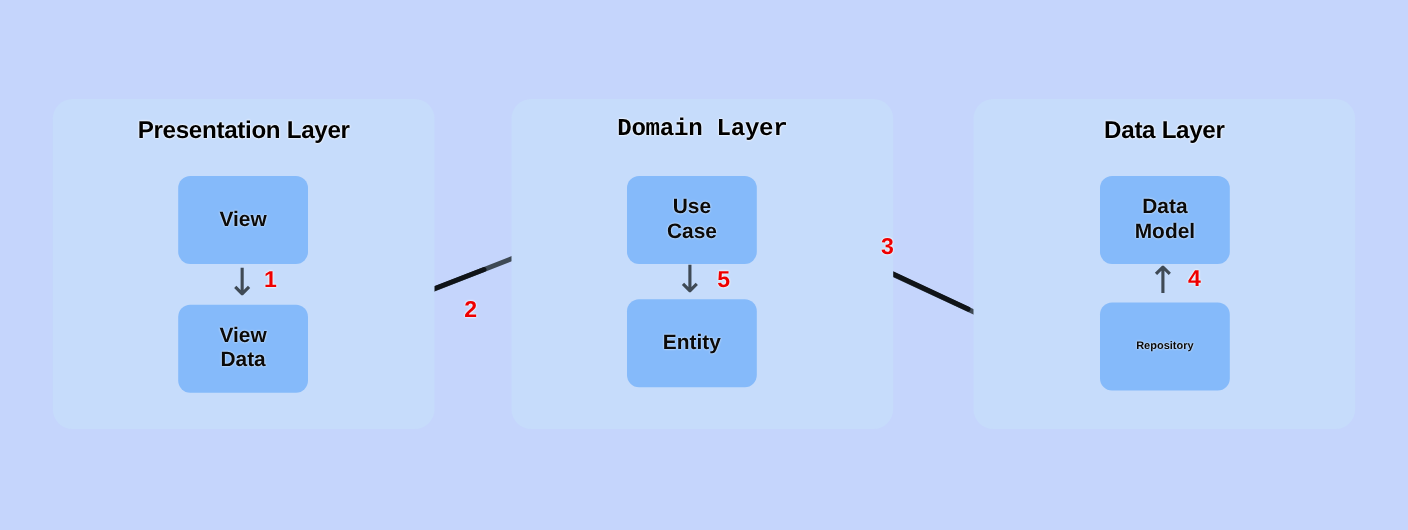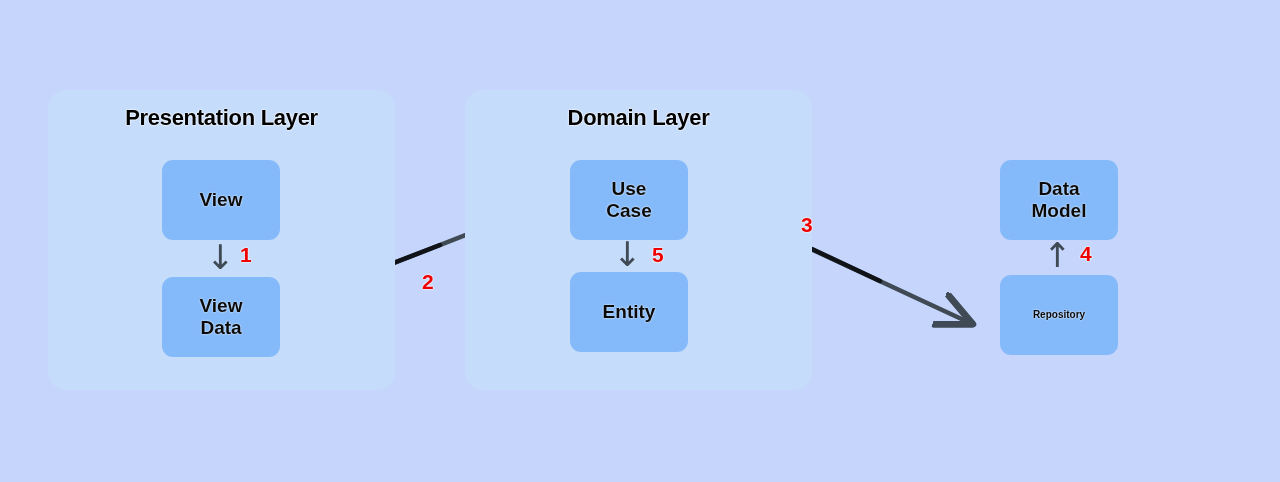--- a/index.html
+++ b/index.html
@@ -19,21 +19,21 @@
     height: 482px;
   }
   .layer-panel {
     position: absolute;
     top: 90px;
     height: 300px;
     background: #c6dcfb;
     border-radius: 18px;
   }
   #panel-presentation { left: 48px;  width: 347px; }
-  #panel-domain       { left: 465px; width: 347px; }
+  #panel-domain       { left: 465px; width: 347px; font-family: Liberation Mono, monospace; }
   #panel-data         { left: 885px; width: 347px; }
 
   .layer-title {
     position: absolute;
     top: 15px;
     left: 0;
     width: 100%;
     text-align: center;
     font-size: 22px;
     font-weight: bold;
@@ -147,20 +147,23 @@
     <span class="node-label">Entity</span>
   </div>
   <div class="node-box" id="node-usecase">
     <span class="node-label"><span>Use</span><br><span>Case</span></span>
   </div>
   <div class="vert-arrow" id="arrow-usecase-to-entity">↓</div>
   <div class="step-num" id="step-5">5</div>
   <div class="step-num" id="step-2">2</div>
   <div class="step-num" id="step-3">3</div>
 
+  <div class="layer-panel" id="panel-data">
+    <div class="layer-title">Data Layer</div>
+  </div>
   <div class="node-box" id="node-datasource">
     <span class="node-label"><span>Data</span><br><span>Model</span></span>
   </div>
   <div class="node-box" id="node-repository">
     <span class="node-label small">Repository</span>
   </div>
   <div class="vert-arrow" id="arrow-repo-to-datasource">↑</div>
   <div class="step-num" id="step-4">4</div>
 
 </div>

